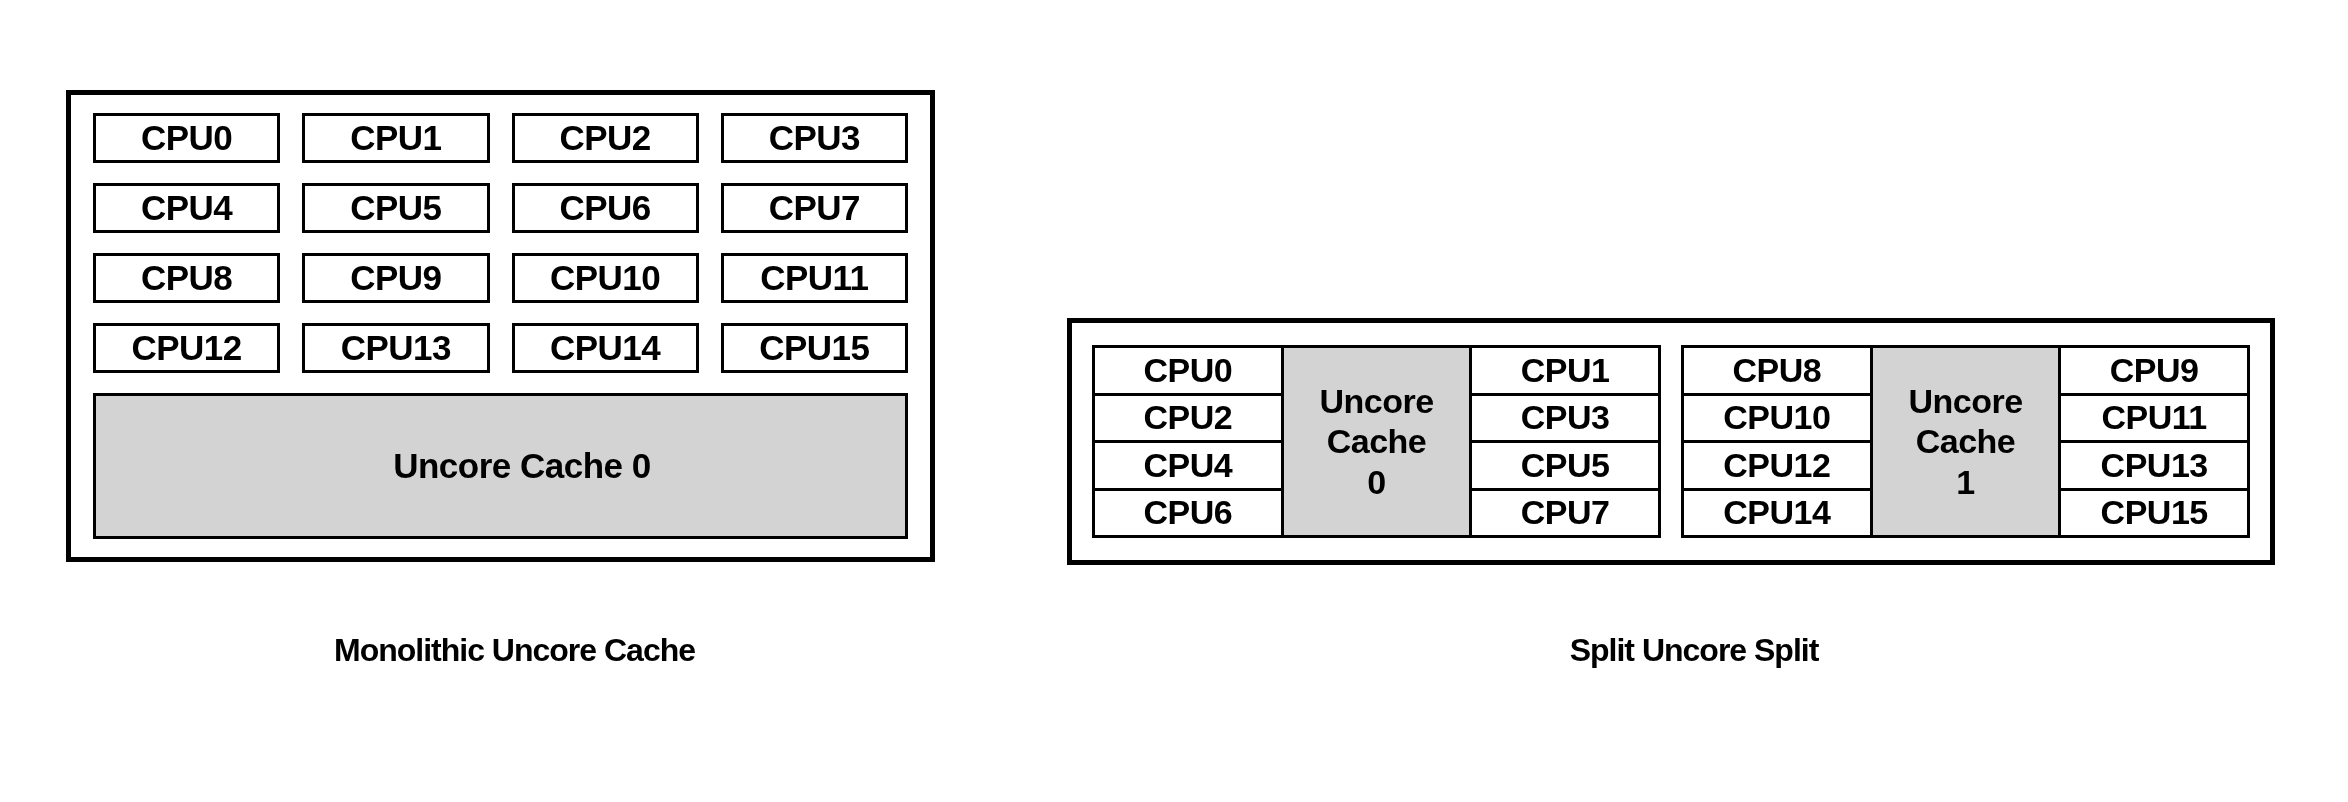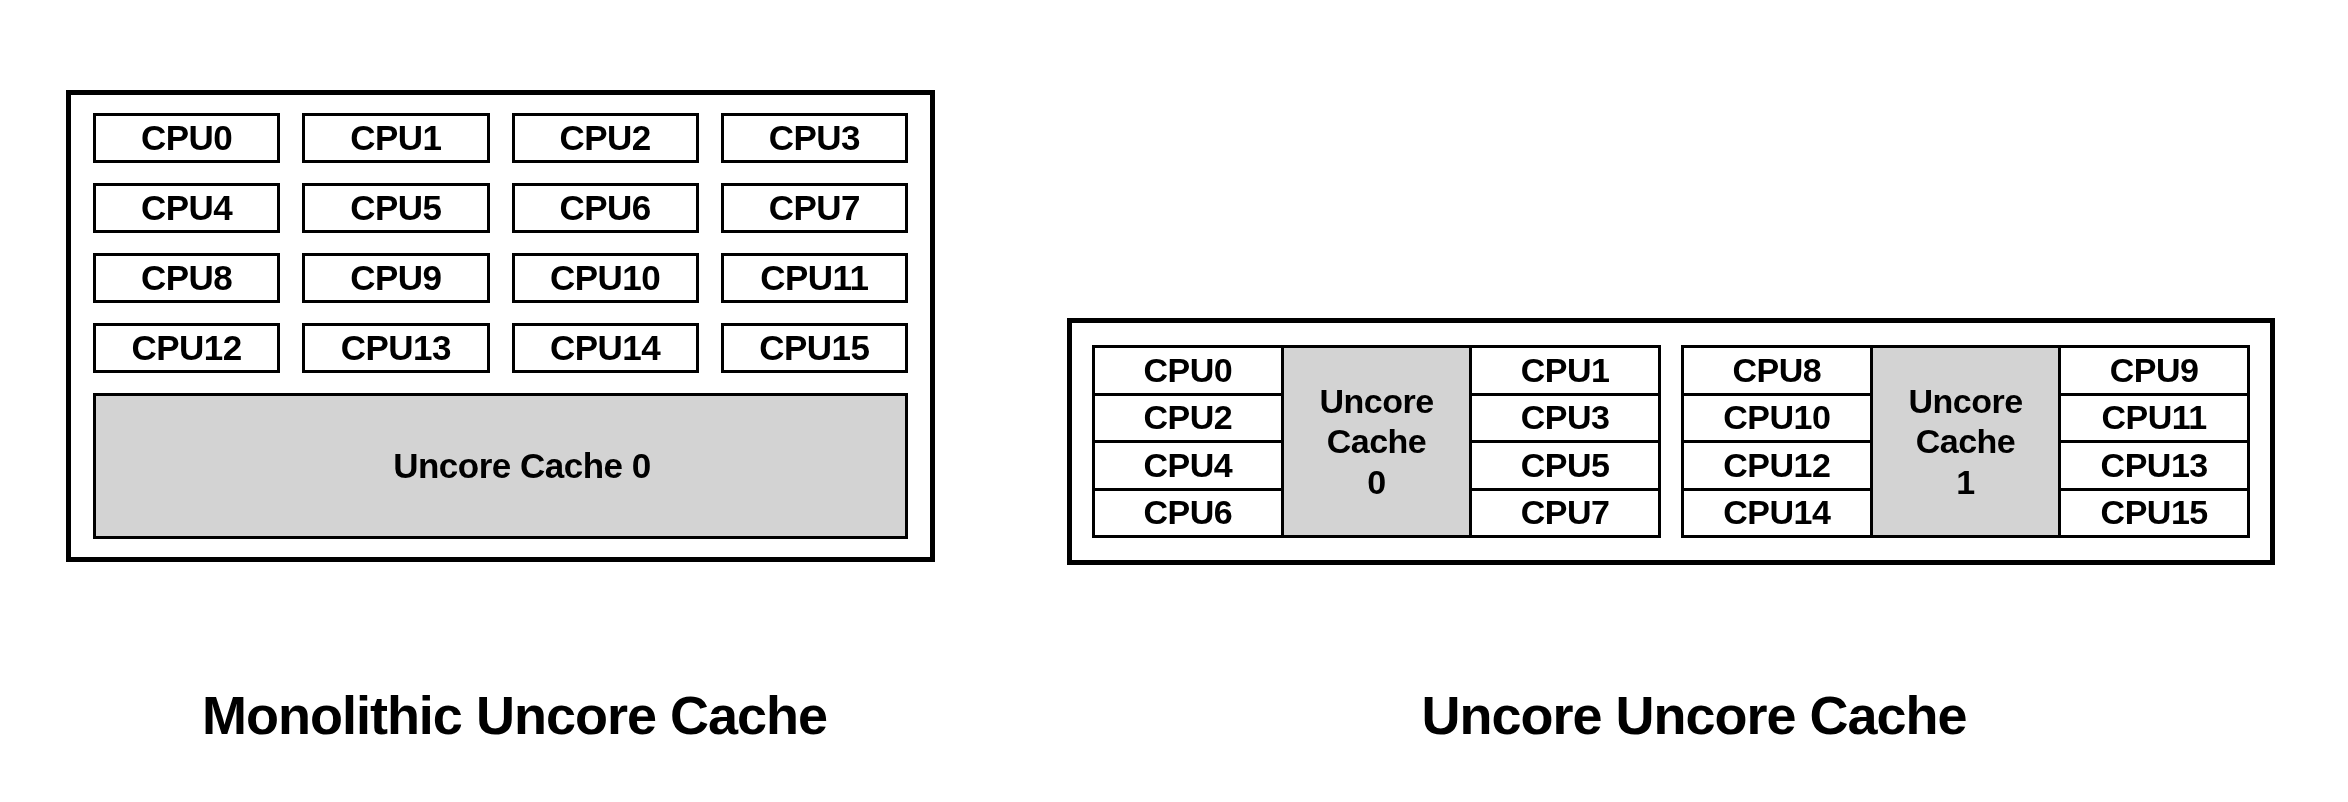--- a/index.html
+++ b/index.html
@@ -86,22 +86,22 @@
     justify-content: center;
     font-size: 34px;
     line-height: 1.18;
     letter-spacing: -0.5px;
     text-align: center;
   }
 
   
   .caption {
     position: absolute;
-    top: 684px;
-    font-size: 54px;
+    top: 632px;
+    font-size: 32px;
     font-weight: 700;
     text-align: center;
     letter-spacing: -1px;
   }
   .caption.mono  { left: 80px;   width: 869px;  }
   .caption.split { left: 1090px; width: 1208px; }
 </style>
 </head>
 <body>
 
@@ -160,16 +160,16 @@
             <div>Uncore</div>
             <div>Cache</div>
             <div>1</div>
           </div>
           <div class="cpu-cell" style="grid-area: 1 / 3;">CPU9</div>
           <div class="cpu-cell" style="grid-area: 2 / 3;">CPU11</div>
           <div class="cpu-cell" style="grid-area: 3 / 3;">CPU13</div>
           <div class="cpu-cell" style="grid-area: 4 / 3;">CPU15</div>
         </div>
     </div>
-    <figcaption class="caption split">Uncore Uncore Cache</figcaption>
+    <figcaption class="caption split">Split Uncore Split</figcaption>
   </figure>
 
 </div>
 
 </body></html>

